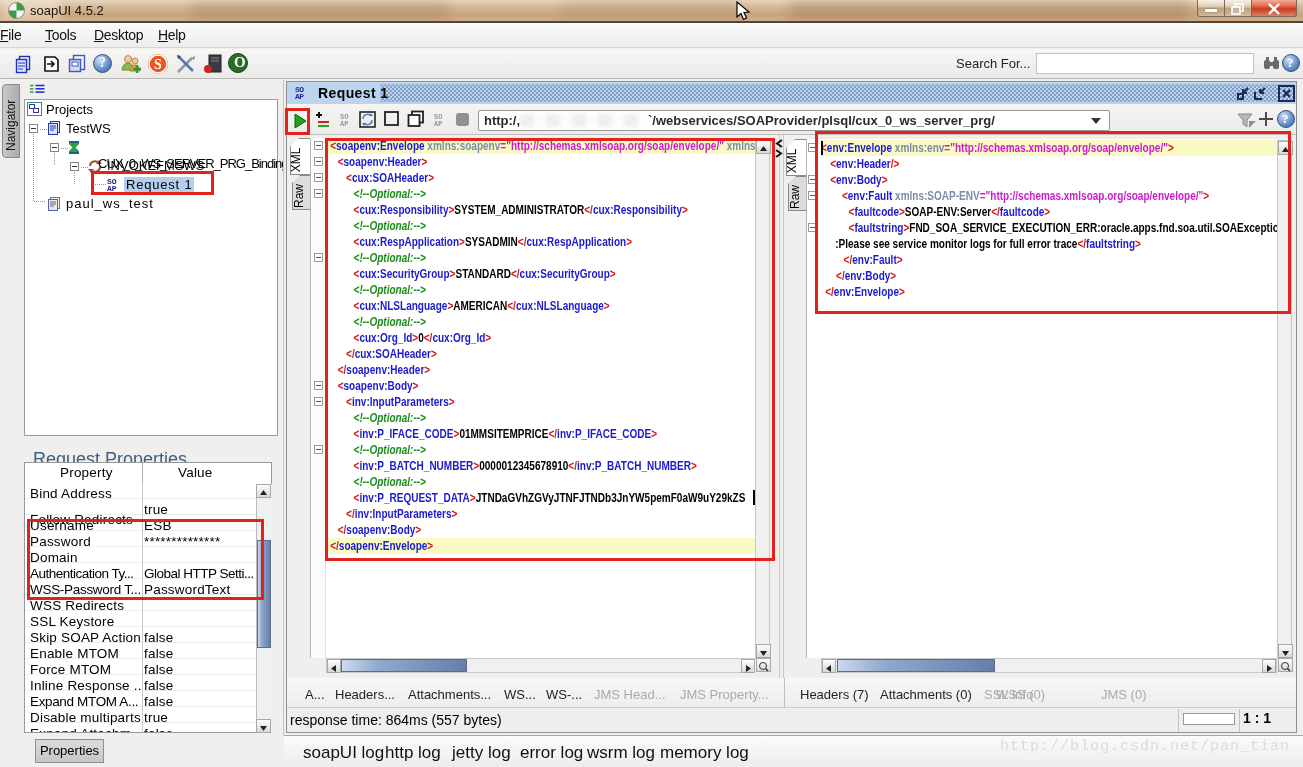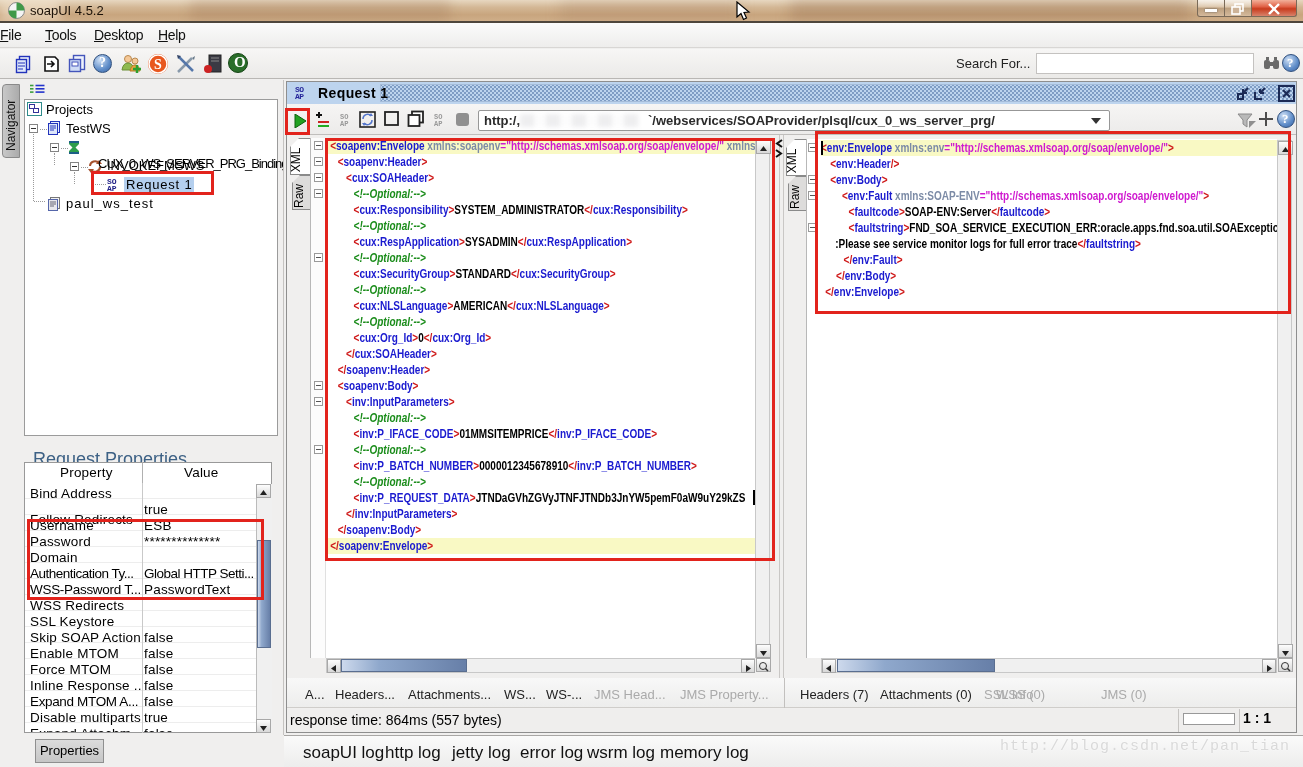--- a/index.html
+++ b/index.html
@@ -178,21 +178,21 @@
  <path d="M1 8.1h3.5" stroke="#3a9e3a" stroke-width="1.6"></path>
  <path d="M6.5 8.1h9" stroke="#2233cc" stroke-width="1.6"></path>
 </svg>
 <div id="proph">Request Properties</div>
 <div id="propheadrow"></div>
 <div id="proptable"></div>
 <div id="proprows"></div>
 <div class="abs" style="left:142px; top:462px; width:1px; height:271px; background:#c9c9c9;"></div>
 <div class="abs" style="left:142px; top:462px; width:1px; height:21px; background:#b0b0b0;"></div>
 <div class="prow" style="left:60px; top:465px;">Property</div>
-<div class="prow" style="left:184px; top:465px;">Value</div>
+<div class="prow" style="left:178px; top:465px;">Value</div>
 
 <div class="prow pl" style="left:30px; top:486px;">Bind Address</div>
 <div class="prow pl" style="left:30px; top:512px;">Follow Redirects</div>
 <div class="prow pv" style="left:144px; top:502px;">true</div>
 <div class="prow pl" style="left:30px; top:518px;">Username</div>
 <div class="prow pv" style="left:144px; top:518px;">ESB</div>
 <div class="prow pl" style="left:30px; top:534px;">Password</div>
 <div class="prow pv" style="left:144px; top:534px;">**************</div>
 <div class="prow pl" style="left:30px; top:550px;">Domain</div>
 <div class="prow pl" style="left:30px; top:566px; letter-spacing:-0.5px;">Authentication Ty...</div>

